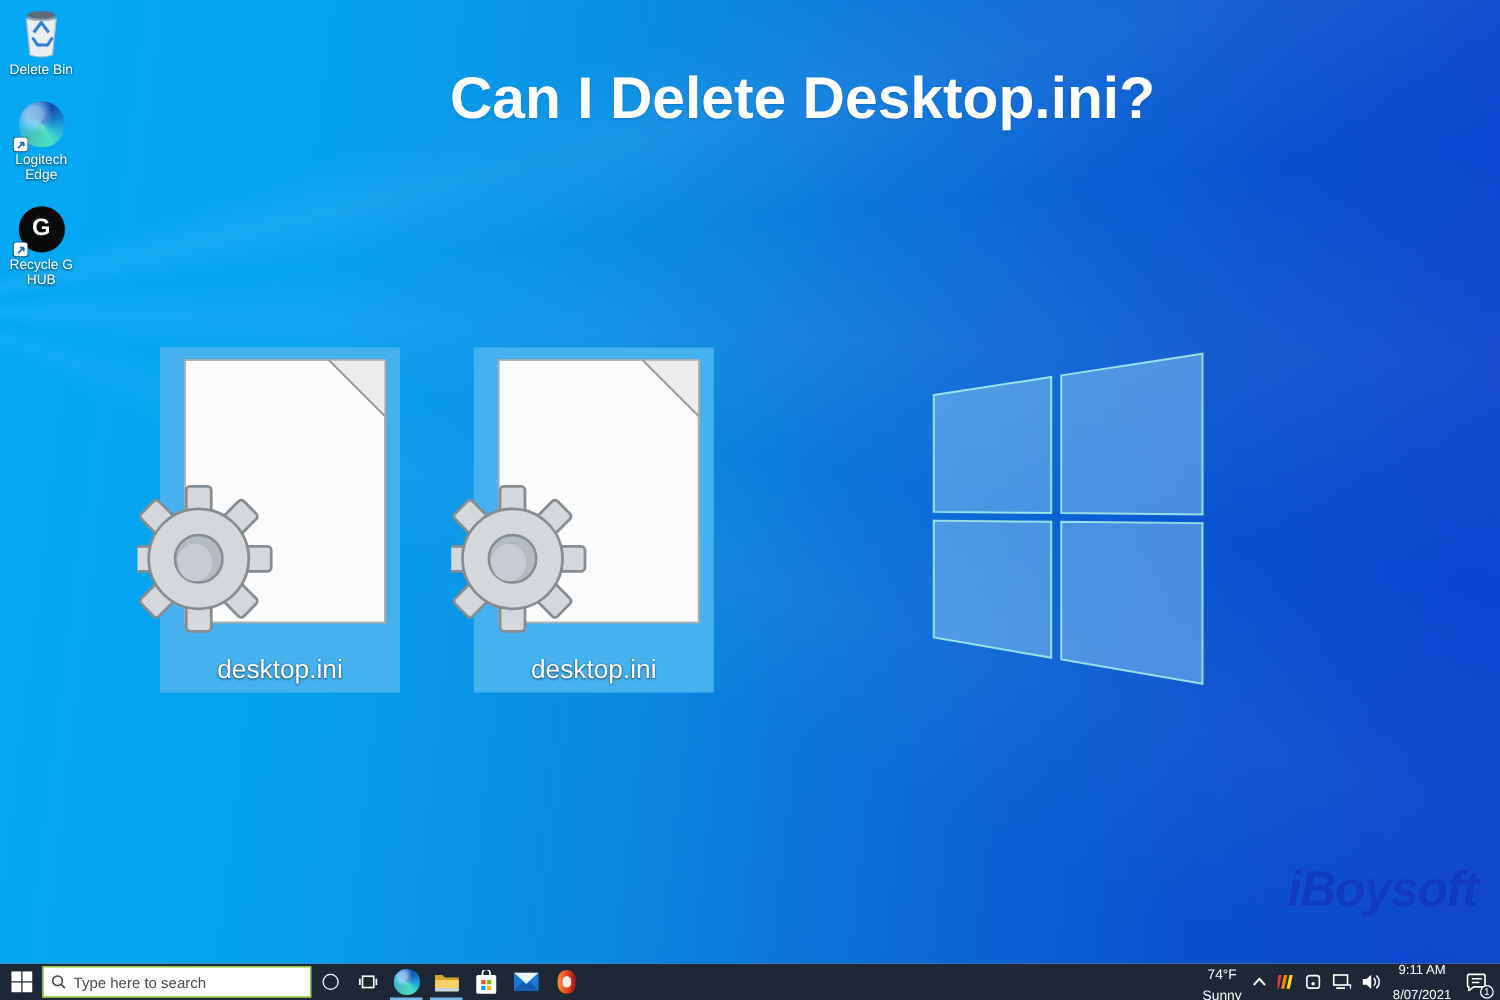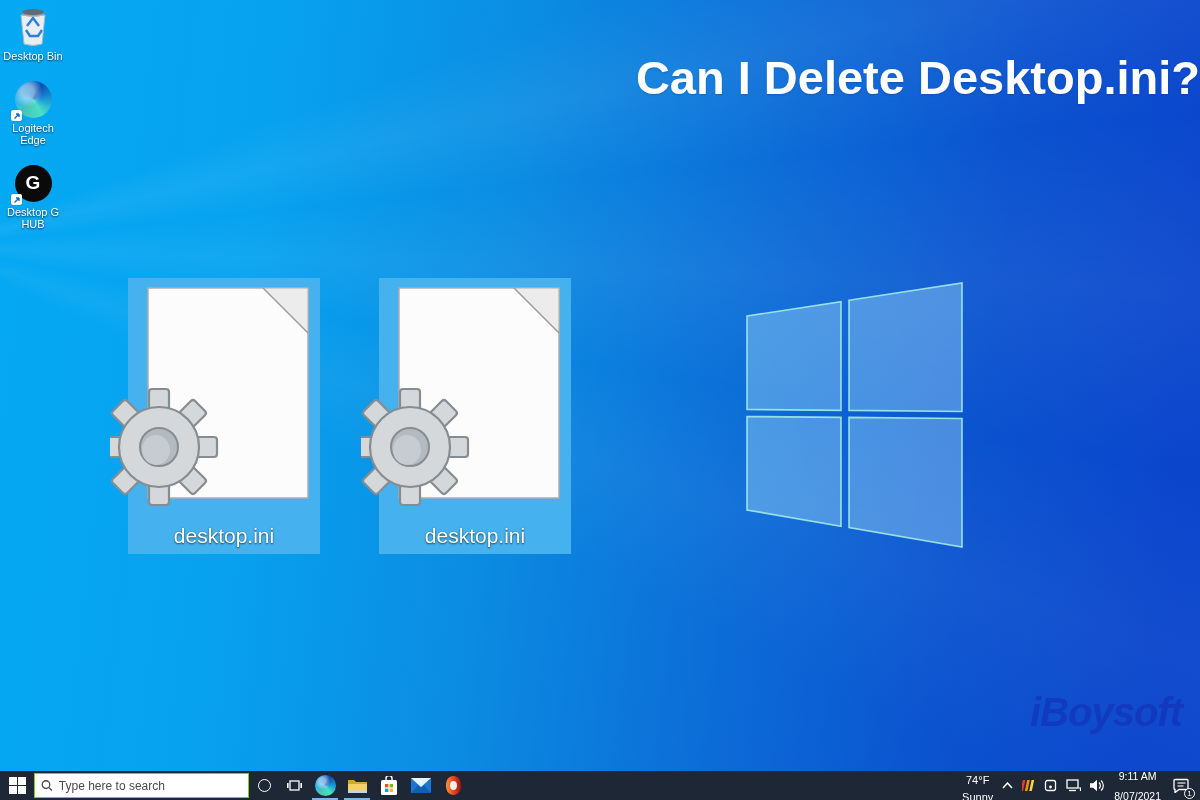--- a/index.html
+++ b/index.html
@@ -14,21 +14,21 @@
     background:
       conic-gradient(from 70deg at -6% 32%,
         transparent 0deg, rgba(255,255,255,.06) 7deg, transparent 14deg,
         rgba(255,255,255,.05) 22deg, transparent 30deg, rgba(255,255,255,.04) 38deg, transparent 46deg),
       linear-gradient(97deg, #05a9f3 0%, #07a2ef 22%, #0b8ce2 42%, #0c6cd7 62%, #0b52cf 80%, #0a45cc 96%);
     overflow: hidden;
   }
 
   .page-title {
     position: absolute; top: 50px; left: 0; right: 0;
-    text-align: right; padding-left: 84px;
+    text-align: center; padding-left: 84px;
     font-size: 47px; font-weight: bold; letter-spacing: 0px;
     color: #ffffff; text-shadow: 0 1px 2px rgba(0,40,120,.25);
   }
 
   
   .icon-col { position: absolute; left: 0; top: 6px; width: 66px;
     display: flex; flex-direction: column; align-items: center; }
   .dicon { display: flex; flex-direction: column; align-items: center;
     width: 66px; margin-bottom: 16px; cursor: default; }
   .dicon .art { position: relative; width: 40px; height: 42px;
@@ -108,21 +108,21 @@
       <div class="dicon">
         <div class="art">
           <svg width="40" height="42" viewBox="0 0 40 42">
             <path d="M9 6 h22 l-1 5 h-20 z" fill="#8e9aa6"></path>
             <ellipse cx="20" cy="6" rx="11" ry="3" fill="#5f6b77"></ellipse>
             <path d="M8 9 L11 38 Q20 41 29 38 L32 9 Q20 12 8 9 Z" fill="#e9eef3" stroke="#aab8c4" stroke-width="1"></path>
             <path d="M14 20 l6 -8 l6 8" fill="none" stroke="#2e7fd8" stroke-width="2.4" stroke-linejoin="round"></path>
             <path d="M13 24 l4 6 h8 l4 -6" fill="none" stroke="#2e7fd8" stroke-width="2.4" stroke-linejoin="round"></path>
           </svg>
         </div>
-        <div class="lbl">Desktop Bin</div>
+        <div class="lbl">Delete Bin</div>
       </div>
 
       <div class="dicon">
         <div class="art">
           <div class="edge-ball"></div>
           <div class="shortcut-badge">
             <svg width="8" height="8" viewBox="0 0 8 8">
                 <path d="M1.5 6.5 L6 2 M6 2 H3 M6 2 V5" fill="none" stroke="#1565c0" stroke-width="1.4"></path>
               </svg>
           </div>
@@ -132,21 +132,21 @@
 
       <div class="dicon">
         <div class="art">
           <div class="g-ball">G</div>
           <div class="shortcut-badge">
             <svg width="8" height="8" viewBox="0 0 8 8">
                 <path d="M1.5 6.5 L6 2 M6 2 H3 M6 2 V5" fill="none" stroke="#1565c0" stroke-width="1.4"></path>
               </svg>
           </div>
         </div>
-        <div class="lbl">Desktop G HUB</div>
+        <div class="lbl">Recycle G HUB</div>
       </div>
     </div>
 
     <div class="file-icon first">
       <svg width="228" height="250" viewBox="0 0 228 250">
         <rect x="38" y="10" width="160" height="210" fill="#fcfcfc" stroke="#adadad" stroke-width="1.5"></rect>
         <polygon points="153,10 198,10 198,55" fill="#ececec" stroke="#adadad" stroke-width="1"></polygon>
         <line x1="153" y1="10" x2="198" y2="55" stroke="#9a9a9a" stroke-width="1.5"></line>
         <g transform="translate(49,169)">
           <g fill="#d4d8db" stroke="#868d92" stroke-width="2.2">

